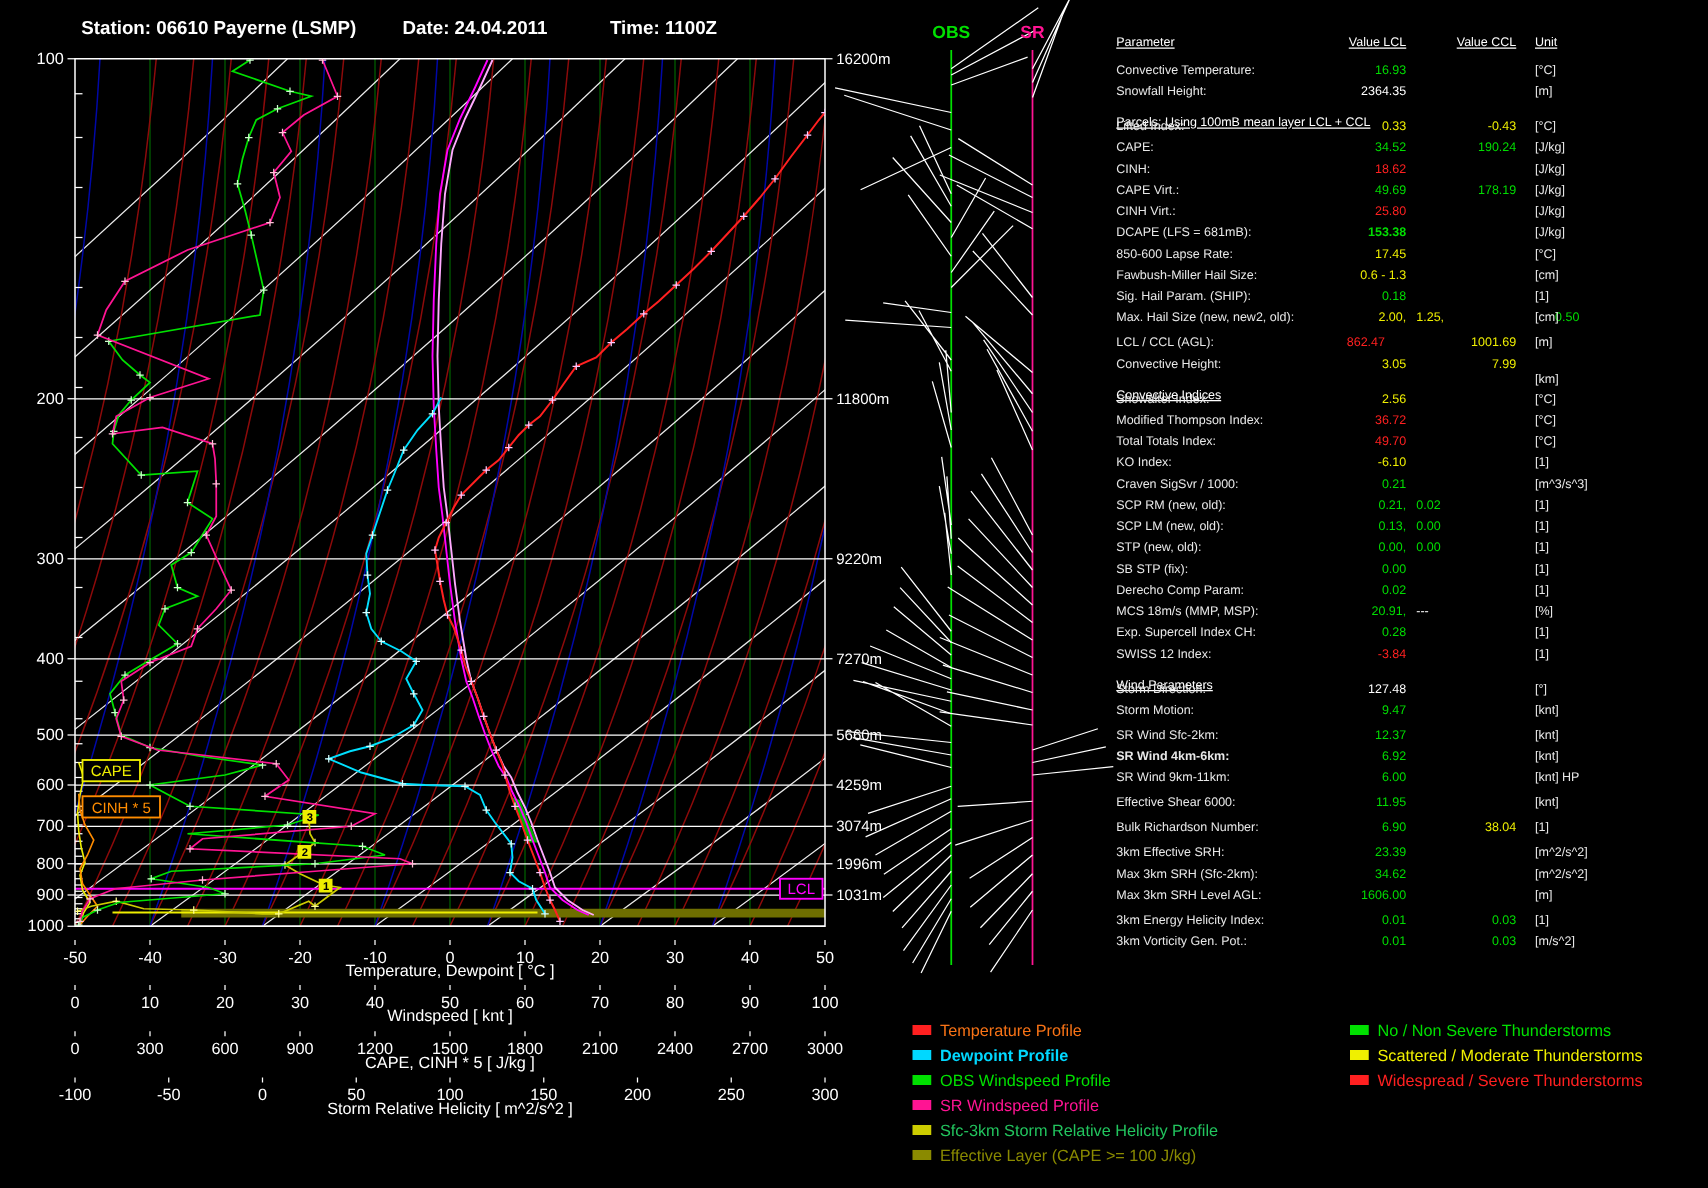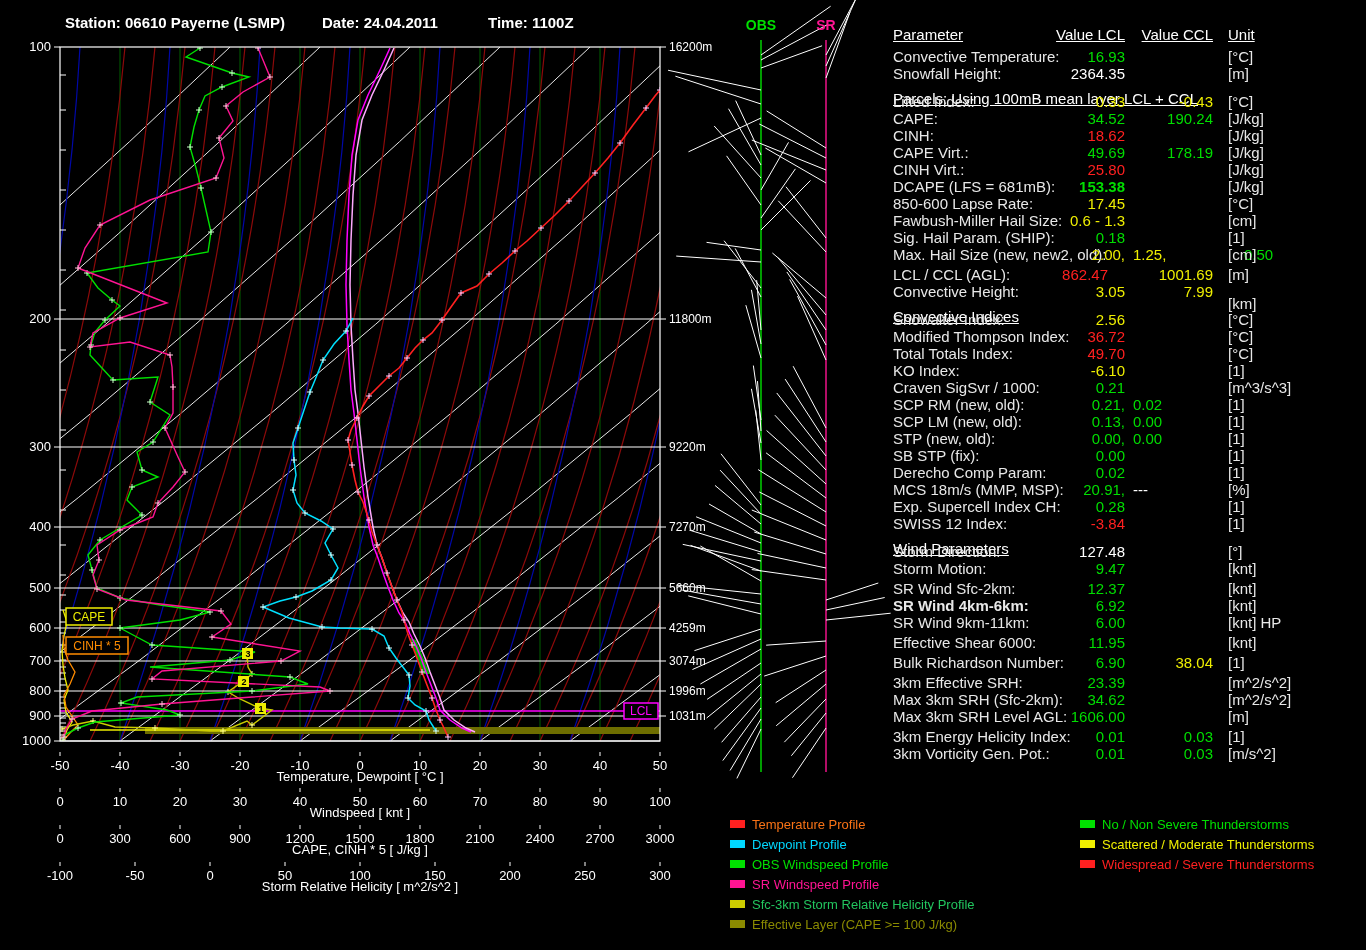--- a/index.html
+++ b/index.html
@@ -1,21 +1,21 @@
 <!DOCTYPE html>
 <html><head>
 <meta charset="utf-8">
 <style>
   html,body{margin:0;padding:0;background:#000;width:1366px;height:950px;overflow:hidden;
             font-family:"Liberation Sans", sans-serif;}
   #stage{position:relative;width:1366px;height:950px;background:#000;}
   #chart{position:absolute;left:0;top:0;z-index:1;}
   .ttl{position:absolute;top:14px;color:#fff;font-size:15px;font-weight:bold;z-index:3;white-space:pre;}
   #t-station{left:65px;} #t-date{left:322px;} #t-time{left:488px;}
-  #param-table{position:absolute;left:0;top:0;width:1173px;height:820px;z-index:3;font-size:15px;}
+  #param-table{position:absolute;left:0;top:0;width:1173px;height:820px;z-index:3;font-size:10px;}
   #param-table span{position:absolute;white-space:pre;line-height:16px;}
   .lbl{color:#e8e8e8;}
   .hdr{color:#ffffff;text-decoration:underline;}
   .cg{color:#00dd00;} .cy{color:#eeee00;} .cr{color:#ff2020;} .cw{color:#ffffff;}
   .num-l{width:120px;text-align:right;}  
   .legend{position:absolute;z-index:3;font-size:13px;}
   .leg-item{position:absolute;white-space:nowrap;}
   .leg-sw{position:absolute;left:0;top:3px;width:15px;height:8px;display:inline-block;}
   .leg-tx{position:absolute;left:22px;top:0;}
 </style>
@@ -536,21 +536,21 @@
       </div>
 </div>
 
 <div class="legend" id="legend-left">
       <div class="leg-item" style="left: 730px; top: 817px;">
         <span class="leg-sw" style="background: rgb(255, 32, 32);"></span>
         <span class="leg-tx" style="color: #f97316;">Temperature Profile</span>
       </div>
       <div class="leg-item" style="left: 730px; top: 837px;">
         <span class="leg-sw" style="background: rgb(0, 216, 255);"></span>
-        <span class="leg-tx" style="color: rgb(0, 216, 255);">Dewpoint Profile</span>
+        <span class="leg-tx" style="color: rgb(0, 216, 255); font-weight: bold;">Dewpoint Profile</span>
       </div>
       <div class="leg-item" style="left: 730px; top: 857px;">
         <span class="leg-sw" style="background: rgb(0, 224, 0);"></span>
         <span class="leg-tx" style="color: rgb(0, 224, 0);">OBS Windspeed Profile</span>
       </div>
       <div class="leg-item" style="left: 730px; top: 877px;">
         <span class="leg-sw" style="background: rgb(255, 20, 147);"></span>
         <span class="leg-tx" style="color: rgb(255, 20, 147);">SR Windspeed Profile</span>
       </div>
       <div class="leg-item" style="left: 730px; top: 897px;">

